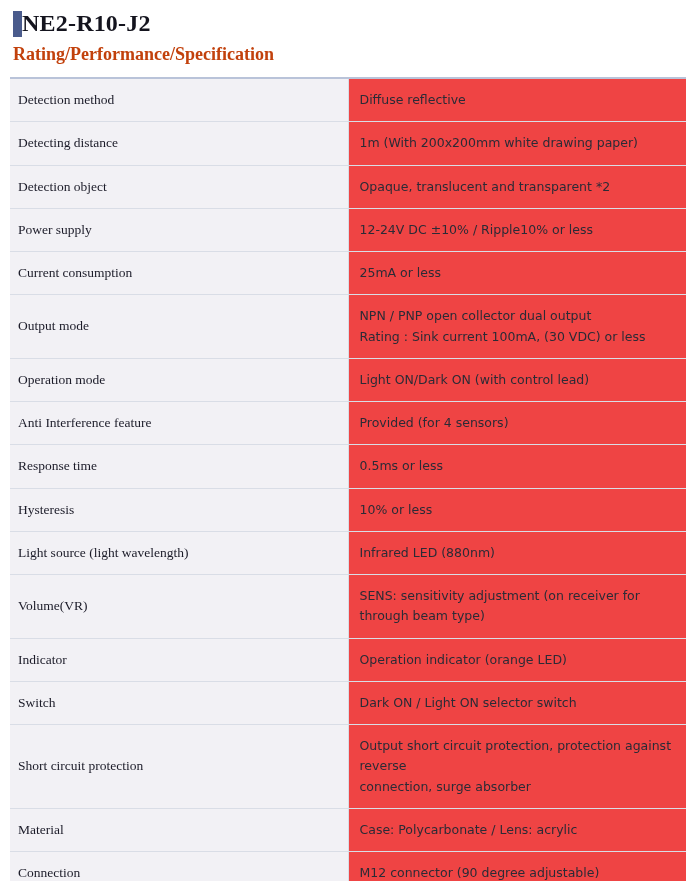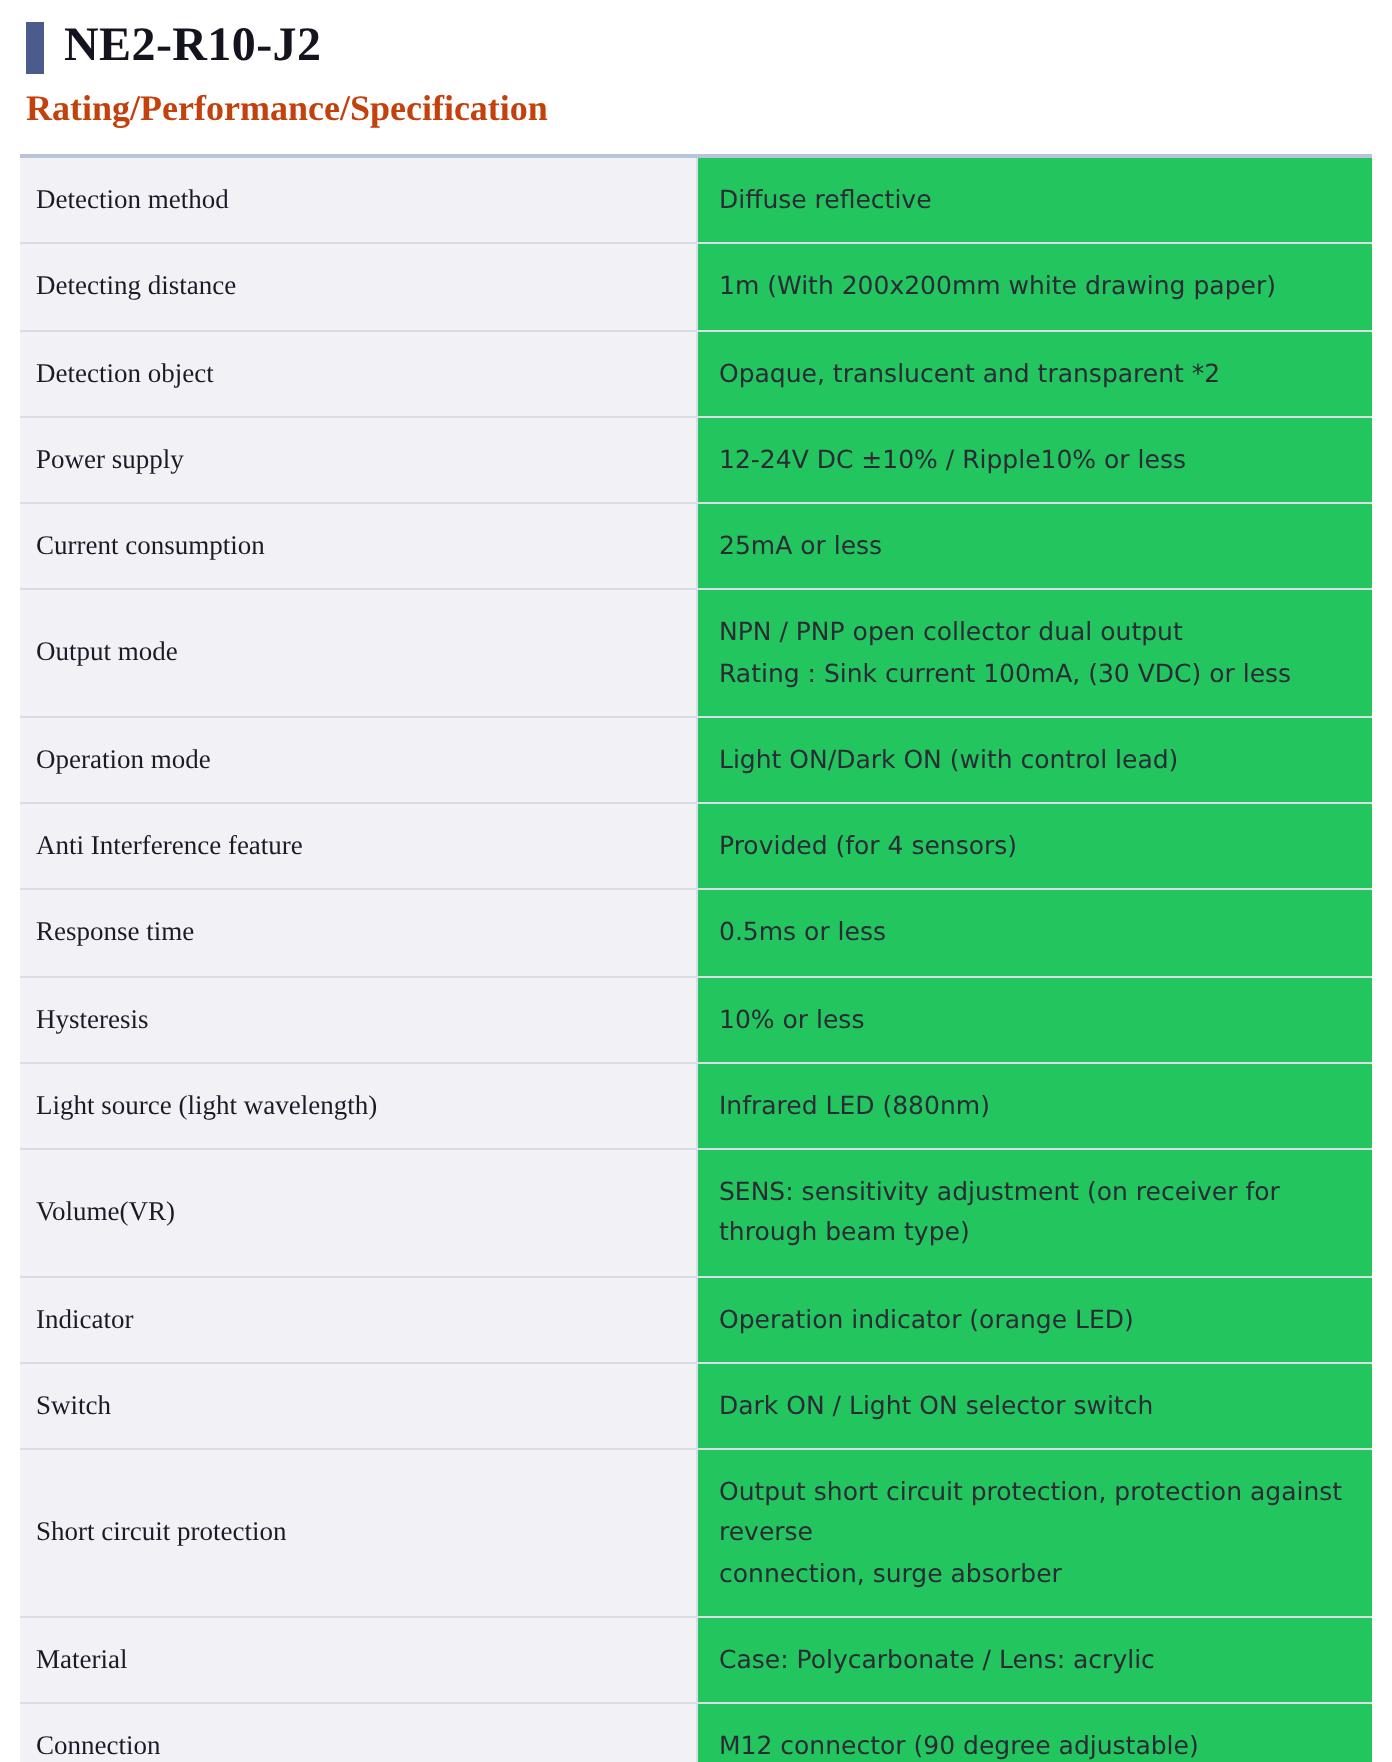--- a/index.html
+++ b/index.html
@@ -14,21 +14,20 @@
     color: #1a1a2e;
   }
   .page {
     width: 696px;
     box-sizing: border-box;
     padding: 0 10px;
   }
   .title-row {
     display: flex;
     align-items: center;
-    gap: 10px;
     padding: 10px 0 4px 3px;
   }
   .title-bar {
     width: 9px;
     height: 26px;
     background: #4a5b8c;
     flex: none;
   }
   .product-title {
     font-family: "Liberation Serif", serif;
@@ -64,21 +63,21 @@
     background: #f2f1f5;
     font-family: "Liberation Serif", serif;
     font-weight: normal;
     font-size: 13.5px;
     color: #1b1b28;
     padding: 11px 12px 11px 8px;
     line-height: 1.5;
     border-right: 1px solid #d9dde6;
   }
   td.value {
-    background: #22c55e;
+    background: #ef4444;
     font-family: "DejaVu Sans", sans-serif;
     font-size: 12.5px;
     color: #2b2b36;
     padding: 11px 8px 11px 11px;
     line-height: 1.62;
     margin-left: 32px;
   }
   td.value .line { display: block; }
 </style>
 </head>

